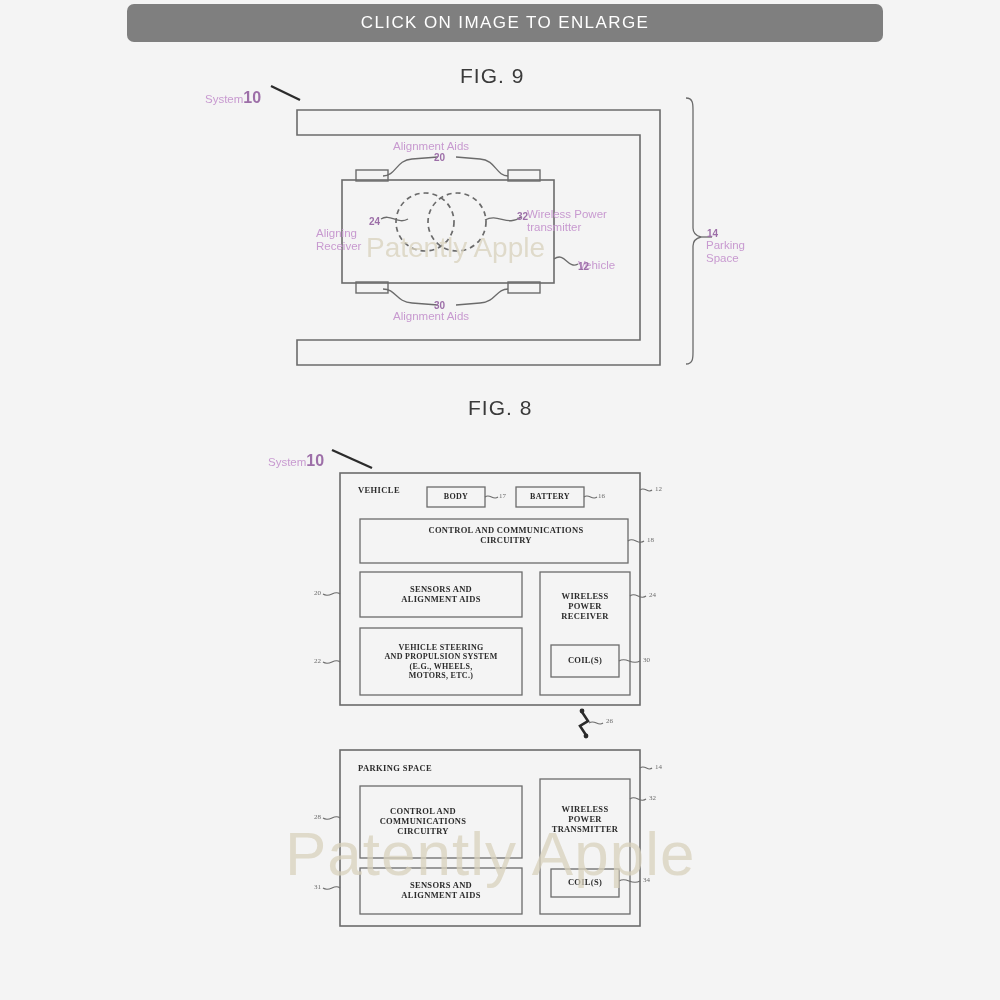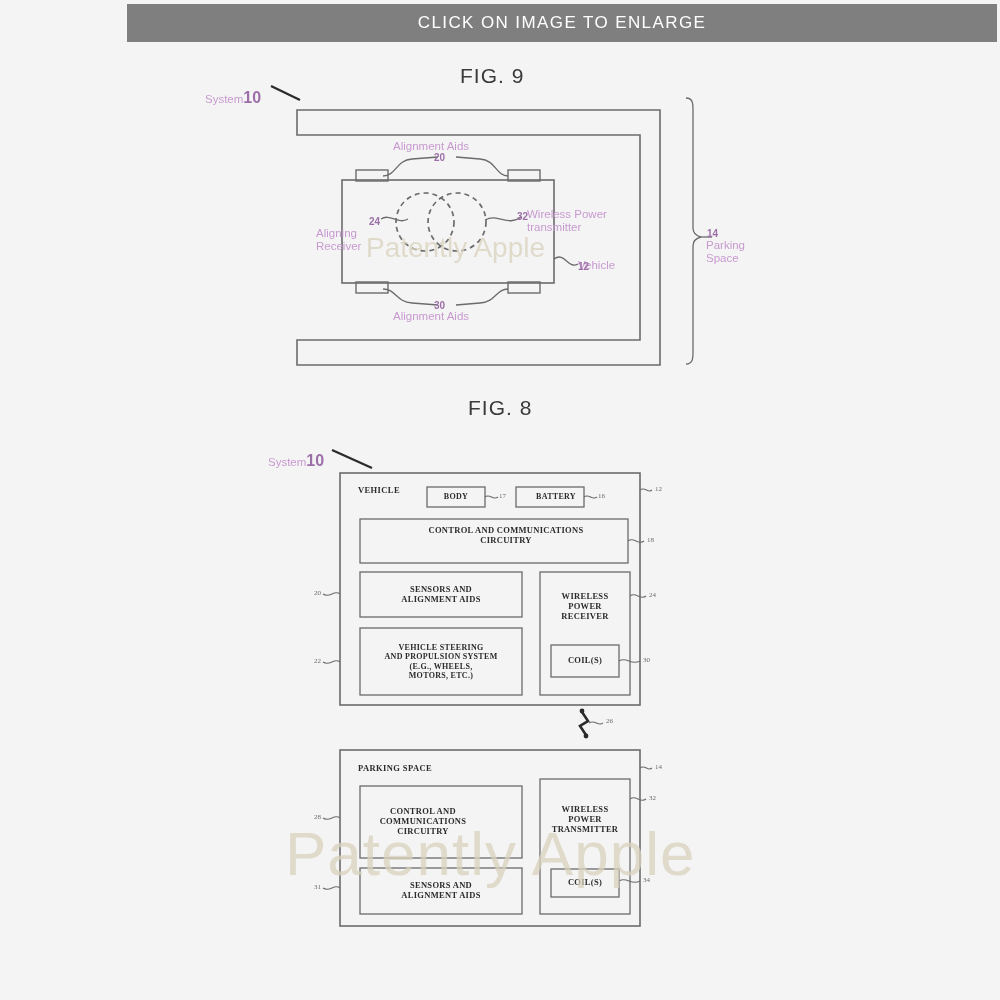--- a/index.html
+++ b/index.html
@@ -8,24 +8,25 @@
     width:1000px; height:1000px;
     background:#f4f4f4;
     font-family:"Liberation Serif", serif;
     position:relative;
     overflow:hidden;
   }
 
   
   #enlarge-banner {
     position:absolute; left:127px; top:4px;
-    width:870px; height:38px;
+    width:756px; height:38px;
     background:#7f7f7f;
     display:flex; align-items:center; justify-content:center;
     cursor:pointer;
+    border-radius:7px;
   }
   #enlarge-banner span {
     color:#ffffff;
     font-family:"Liberation Sans", sans-serif;
     font-size:17px;
     letter-spacing:1.4px;
   }
 
   
   .canvas { position:absolute; left:0; top:0; width:1000px; height:1000px;
@@ -242,21 +243,21 @@
 Space</div>
 <div class="midnum" style="left:707px; top:228px;">14</div>
 
 <div class="anno" id="anno-system10-f1">
   <span>System</span><span class="num">10</span>
 </div>
 
 <div class="sect-label" style="left:358px; top:485px;">VEHICLE</div>
 
 <div class="blk" style="left:427px; top:487px; width:58px;  height:20px;  font-size:8px;">BODY</div>
-<div class="blk" style="left:516px; top:487px; width:68px;  height:20px;  font-size:8px;margin-left:6px;">BATTERY</div>
+<div class="blk" style="left:516px; top:487px; width:68px;  height:20px;  font-size:8px;">BATTERY</div>
 <div class="blk" style="left:360px; top:514px; width:292px; height:44px;  font-size:8.5px;">CONTROL AND COMMUNICATIONS
 CIRCUITRY</div>
 <div class="blk" style="left:360px; top:572px; width:162px; height:45px;  font-size:8.5px;">SENSORS AND
 ALIGNMENT AIDS</div>
 <div class="blk" style="left:360px; top:628px; width:162px; height:67px;  font-size:8px;">VEHICLE STEERING
 AND PROPULSION SYSTEM
 (E.G., WHEELS,
 MOTORS, ETC.)</div>
 <div class="blk" style="left:540px; top:572px; width:90px;  height:70px;  font-size:8.5px;">WIRELESS
 POWER

